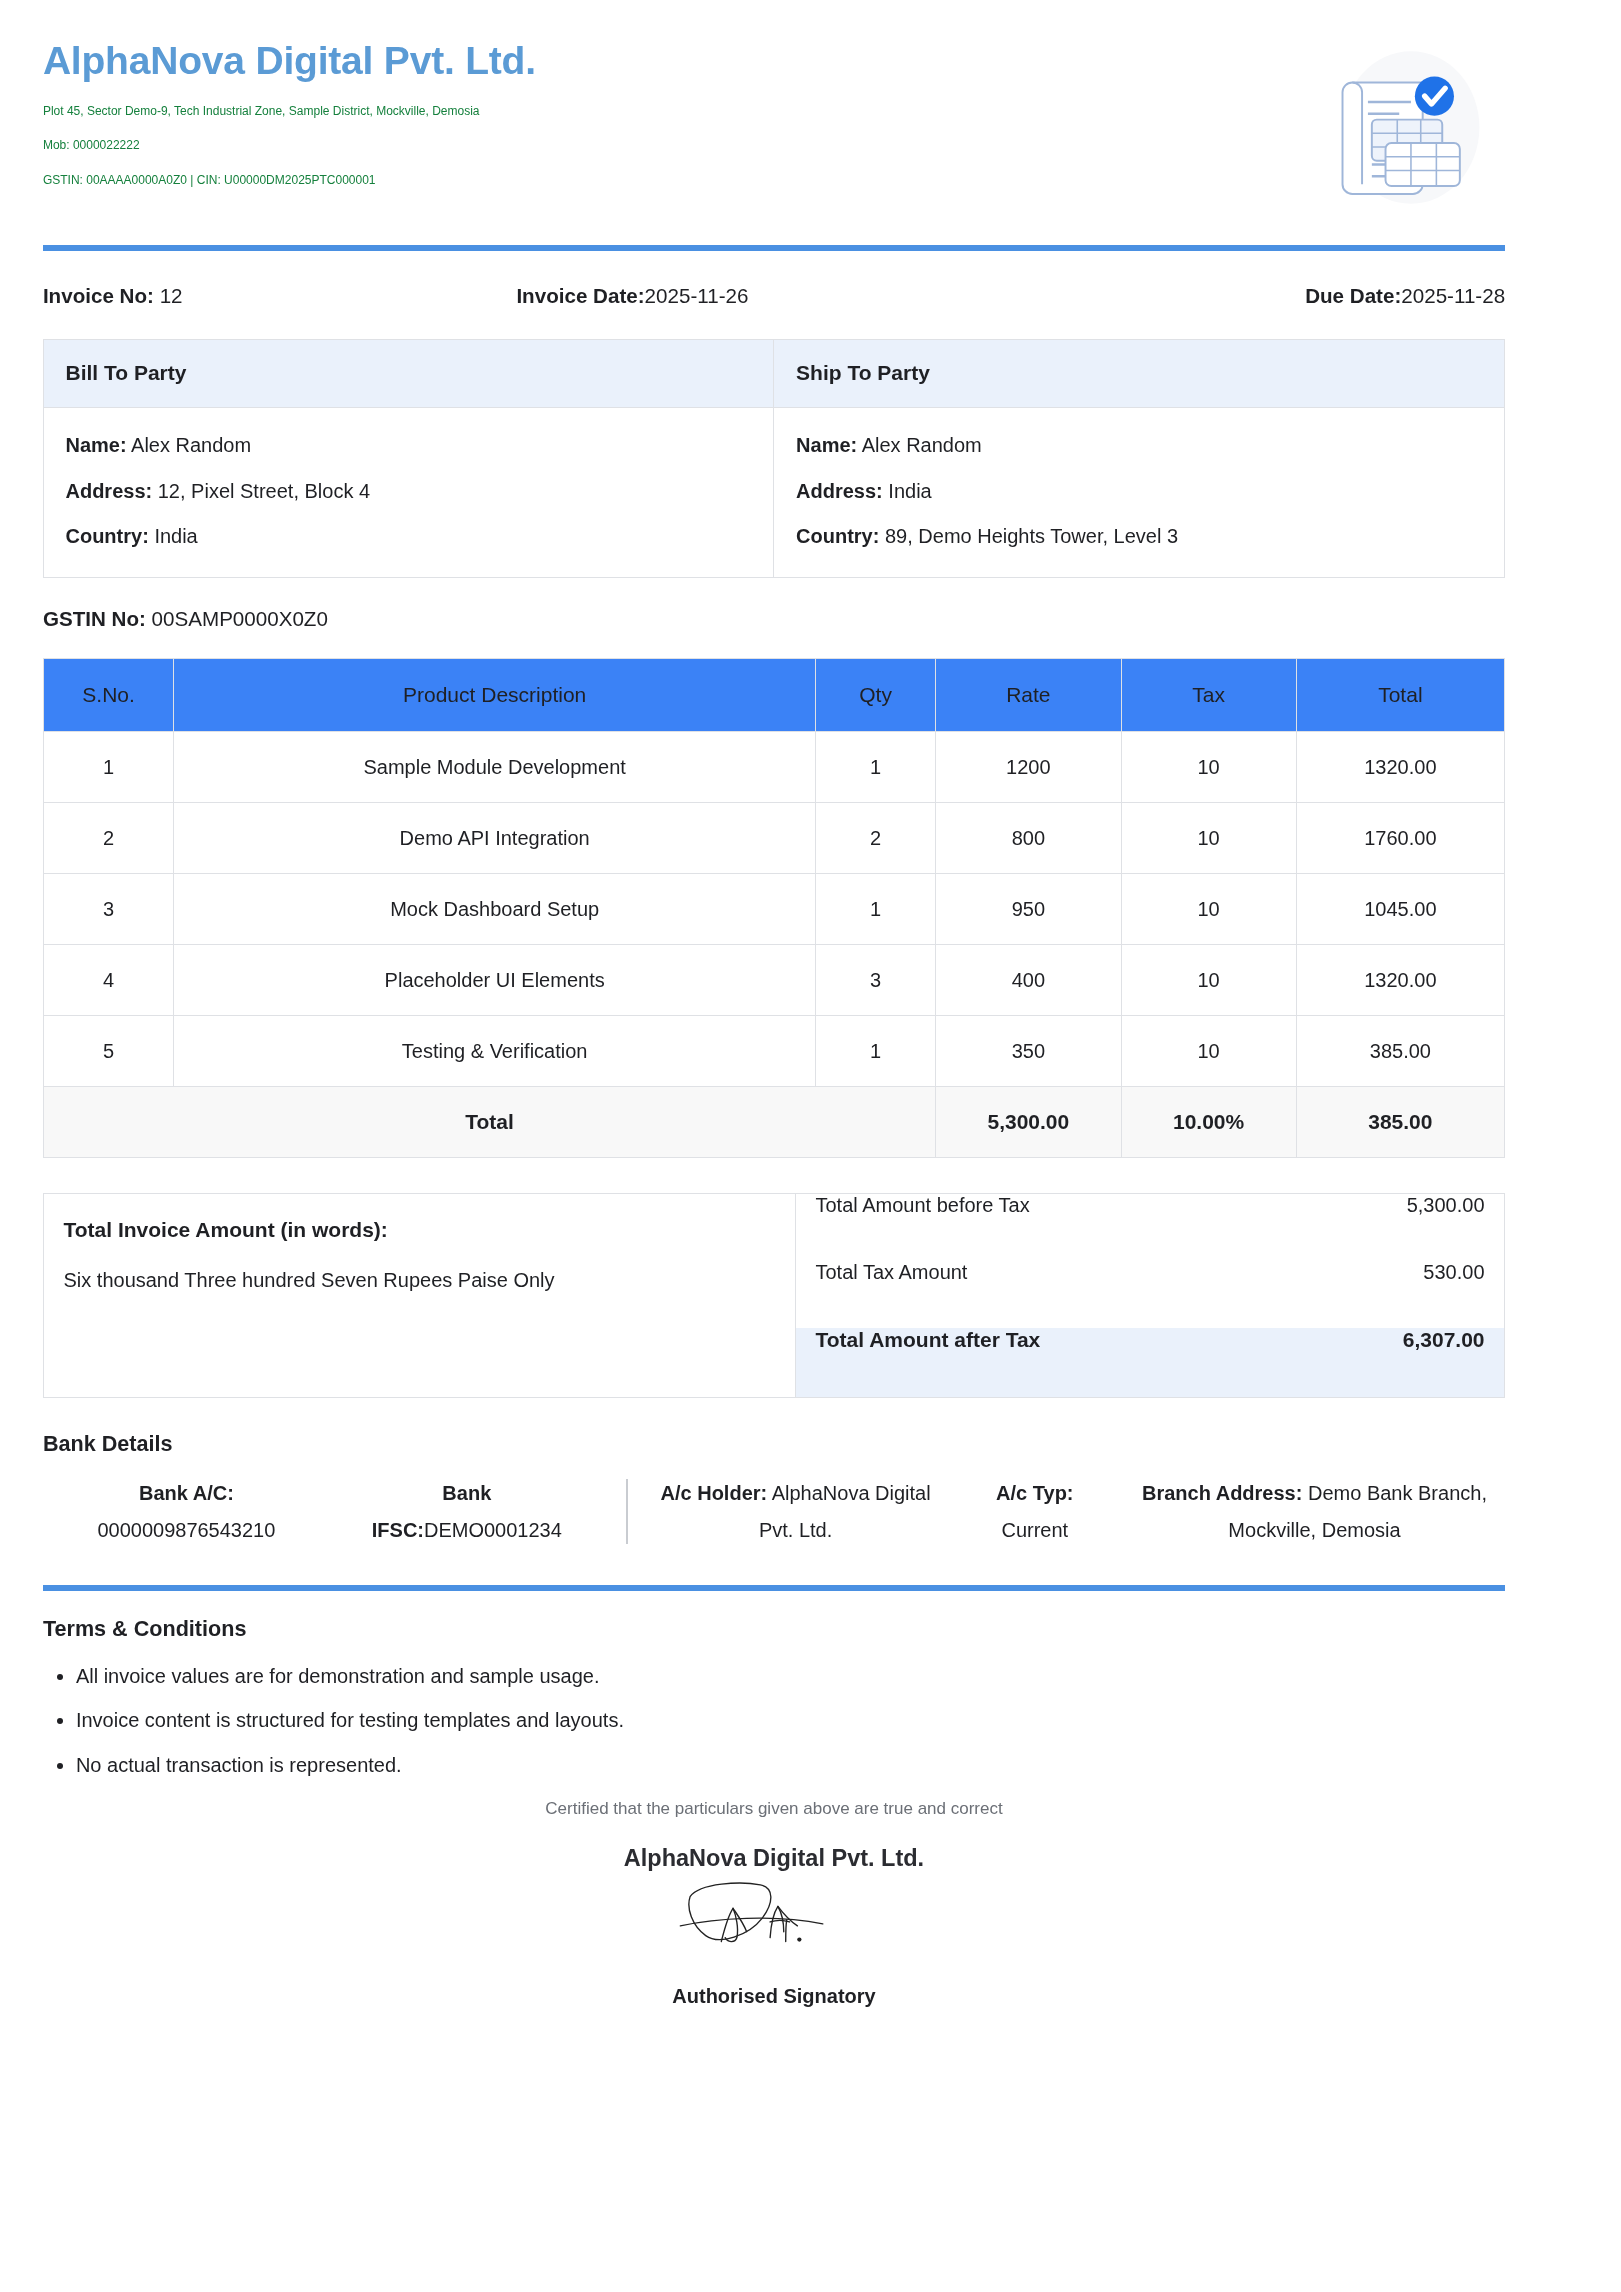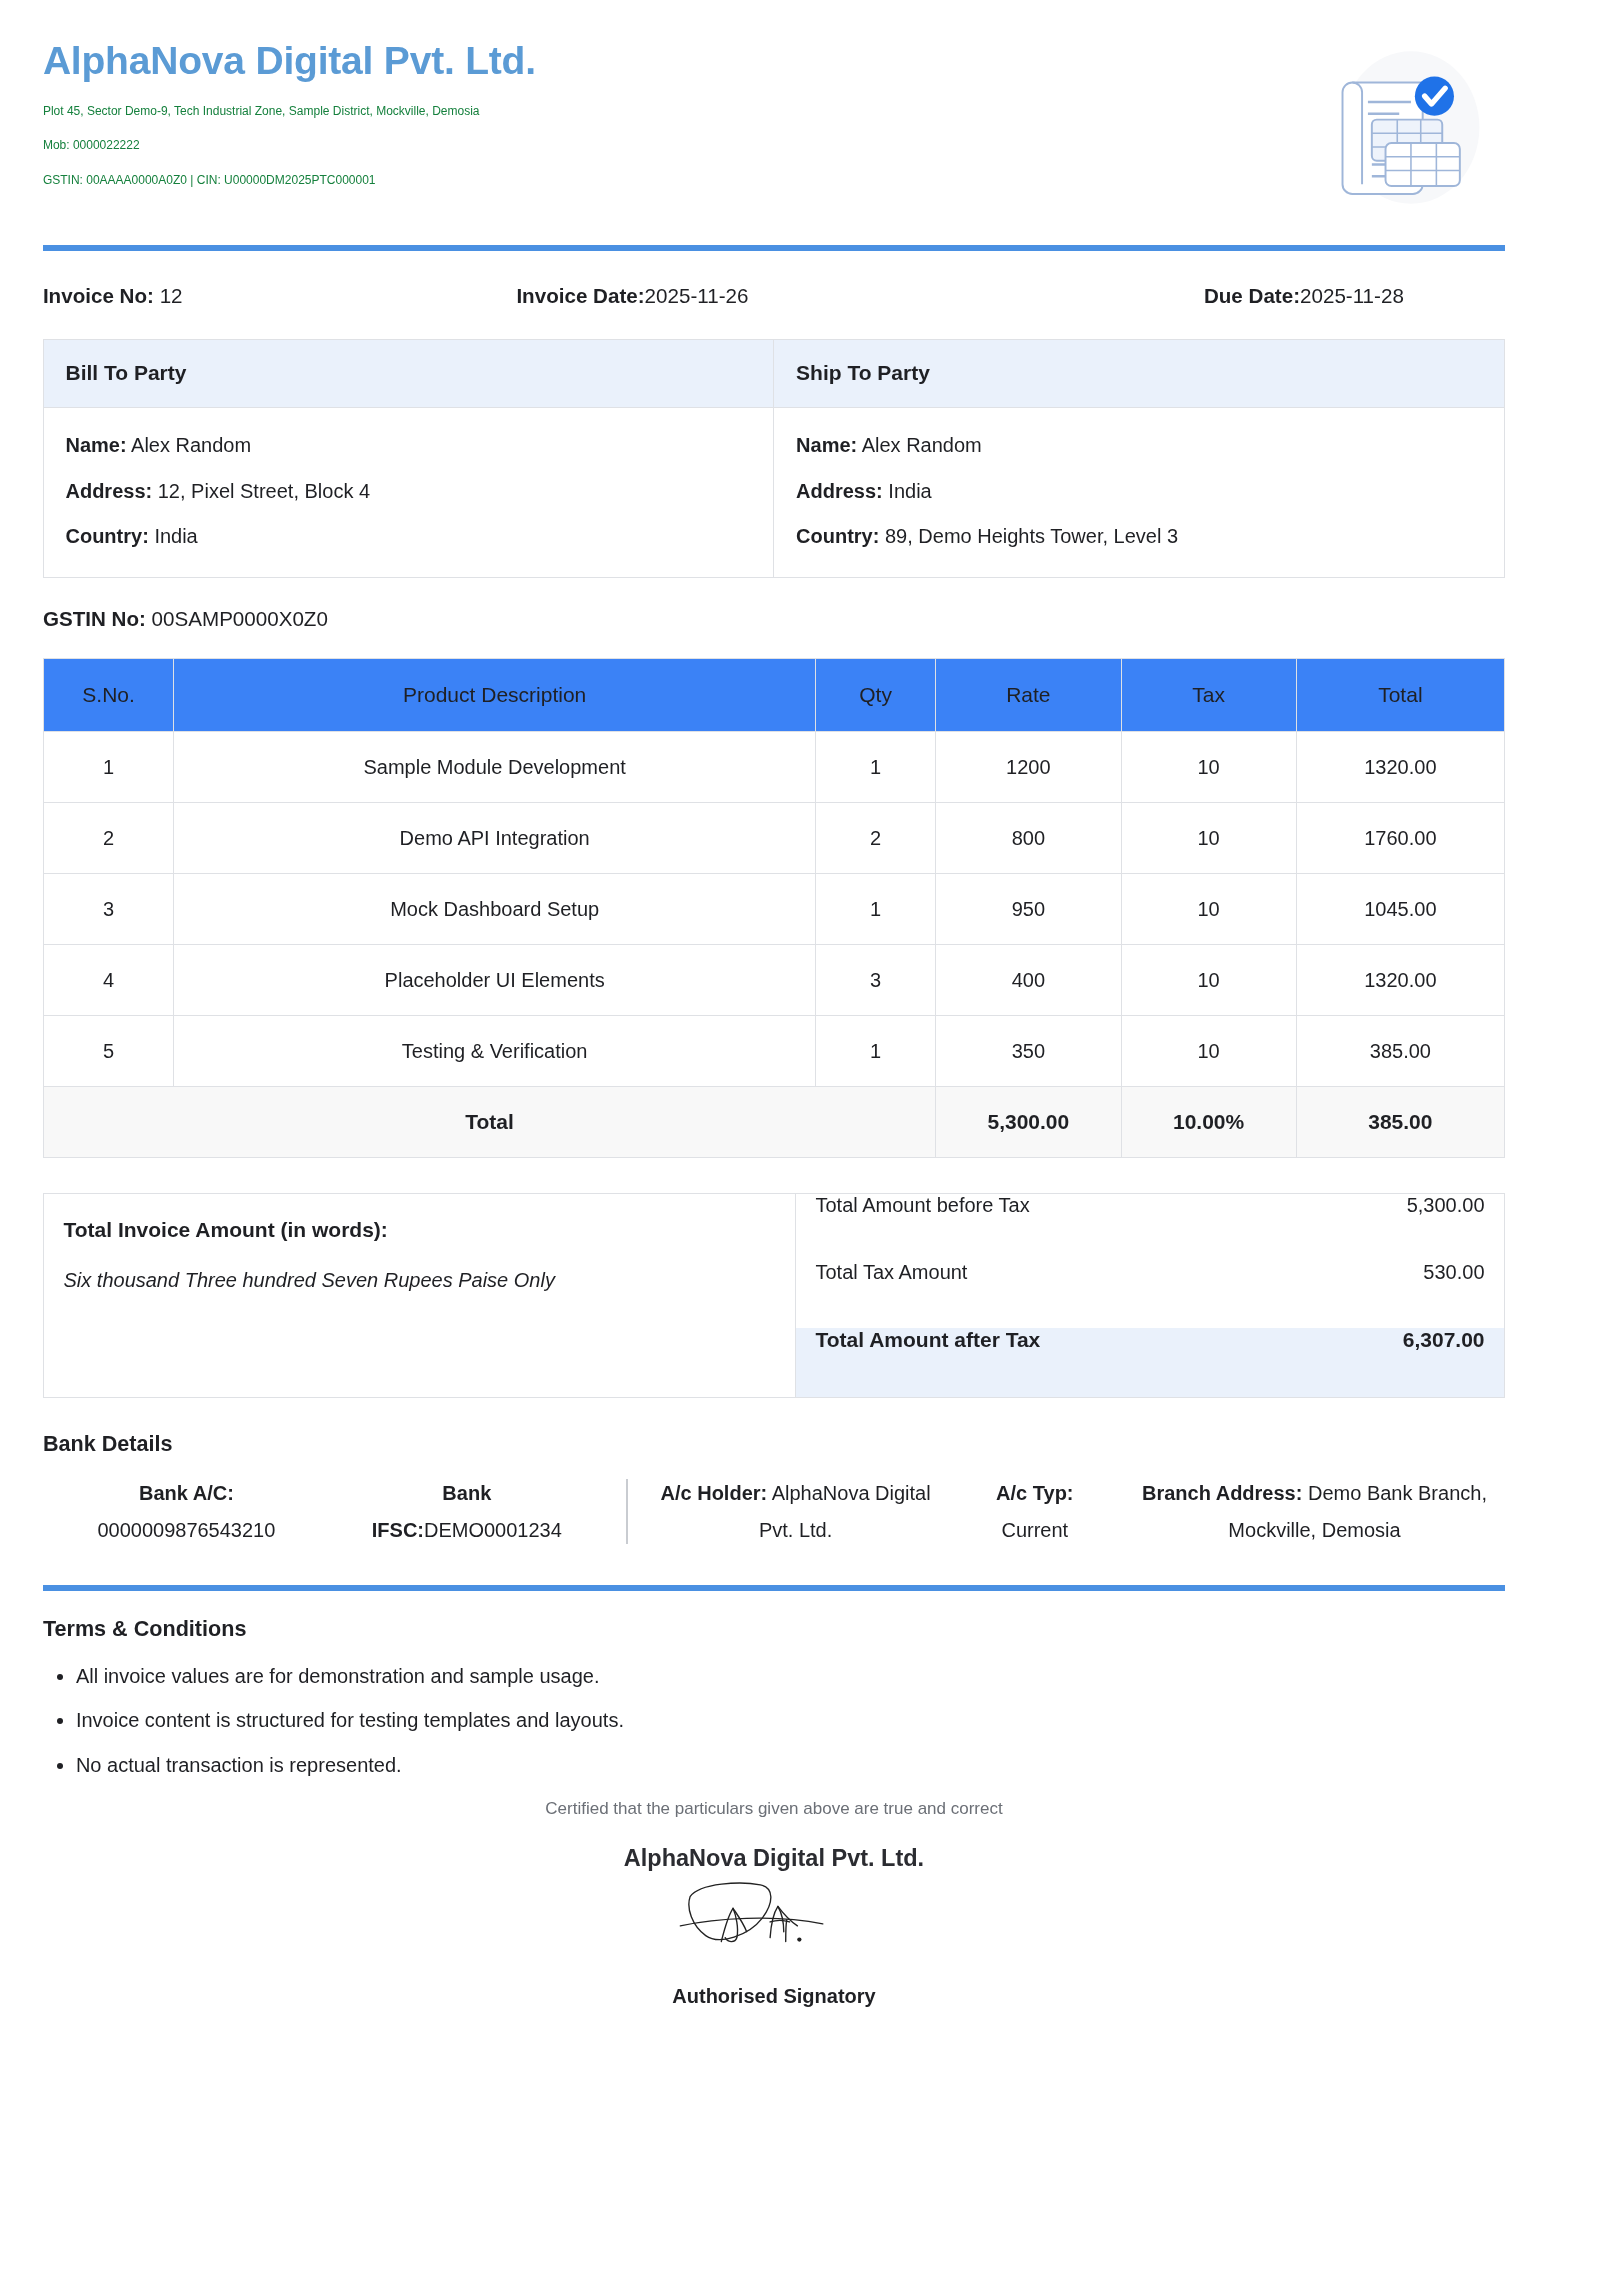--- a/index.html
+++ b/index.html
@@ -61,21 +61,21 @@
 
   
   .meta-row {
     display: flex;
     margin: 33px 3.9px 0 3.9px;
     font-size: 20.6px;
     color: #1f2024;
   }
   .meta-cell { flex: 1; }
   .meta-cell.c2 { flex: 1.16; }
-  .meta-cell.c3 { flex: 0.85; text-align: center; padding-left: 37px; }
+  .meta-cell.c3 { flex: 0.85; text-align: right; padding-left: 37px; }
   .meta-cell b { font-weight: bold; }
 
   
   .party-table {
     width: calc(100% - 7.8px);
     margin: 31px 3.9px 0 3.9px;
     border-collapse: collapse;
     table-layout: fixed;
   }
   .party-table th, .party-table td {
@@ -147,21 +147,21 @@
     border: 1px solid #dfe1e5;
   }
   .summary-words {
     flex: 0 0 51.5%;
     border-right: 1px solid #dfe1e5;
     padding: 23.5px 19.6px 19.6px 19.6px;
   }
   .sw-title {
     font-size: 21px; font-weight: bold; margin-bottom: 26.5px;
   }
-  .sw-text { font-size: 20px; line-height: 1.2; font-style: italic; }
+  .sw-text { font-size: 20px; line-height: 1.2; }
   .summary-amounts { flex: 1; display: flex; flex-direction: column; }
   .amt-row {
     display: flex;
     justify-content: space-between;
     padding: 0 19.6px;
     height: 67px;
     font-size: 20px;
   }
   .amt-row.total {
     background: #eaf1fb;

